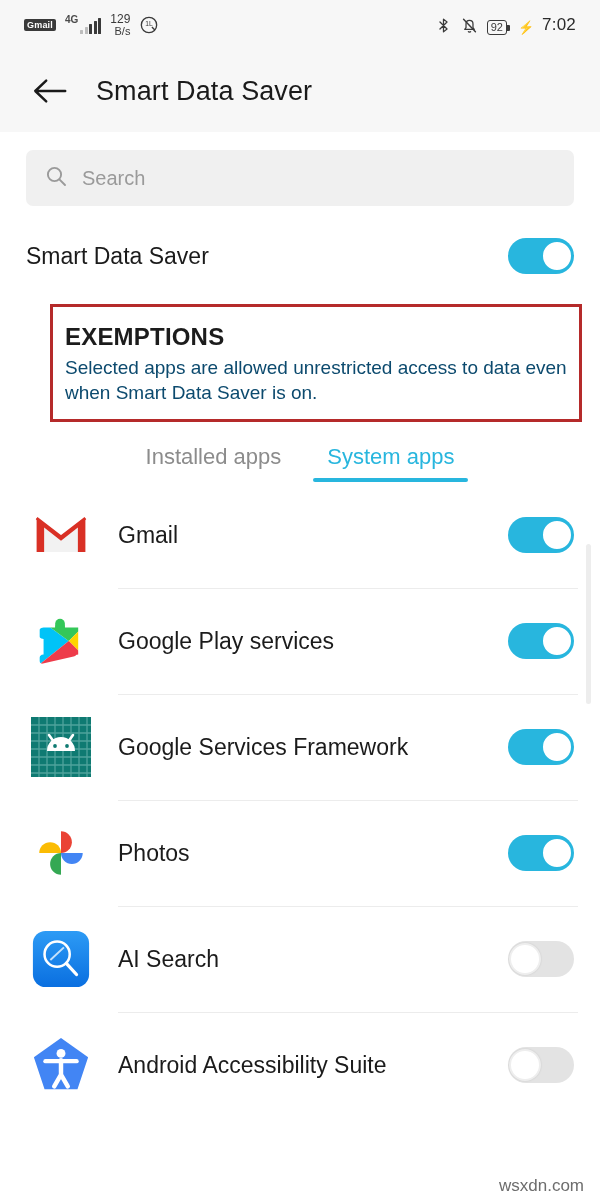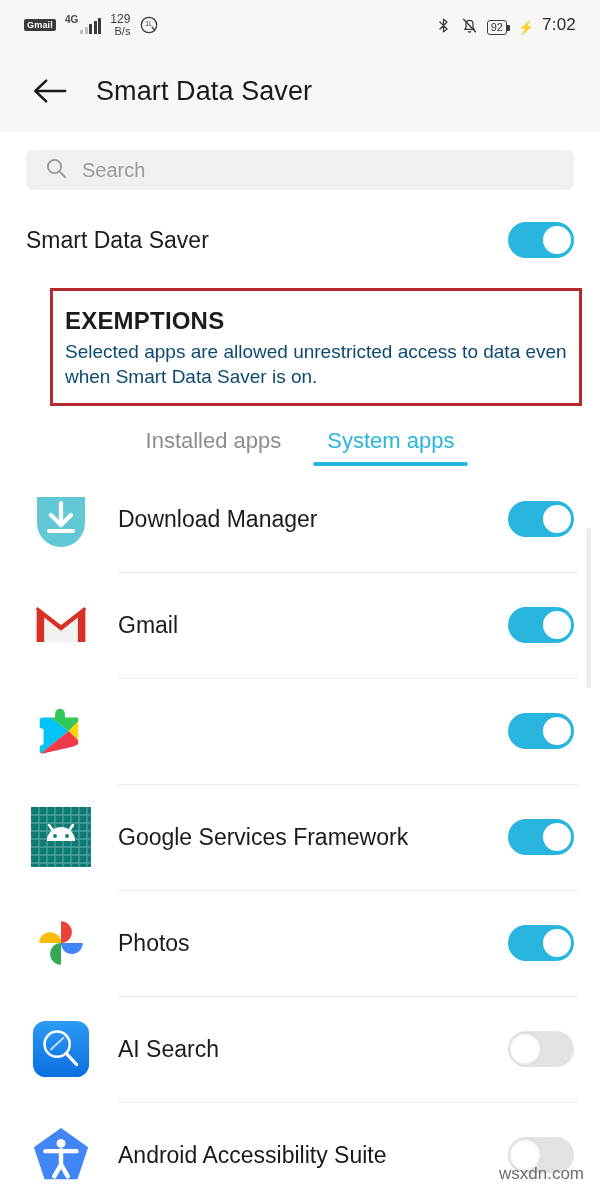--- a/index.html
+++ b/index.html
@@ -59,21 +59,21 @@
     display:flex; align-items:center; padding:0 26px;
   }
   .backbtn{ width:48px; height:48px; display:flex; align-items:center; justify-content:center; cursor:pointer;}
   .title{ font-size:27px; color:#1a1a1a; margin-left:22px; letter-spacing:.1px;}
 
   
   .content{ background:#ffffff; padding:0; position:relative;}
 
   .searchwrap{ padding:18px 26px 0 26px;}
   .searchbox{
-    height:40px; background:#f0f0f0; border-radius:7px;
+    height:56px; background:#f0f0f0; border-radius:7px;
     display:flex; align-items:center; padding:0 18px; gap:14px;
   }
   .searchbox input{
     border:none; outline:none; background:transparent;
     font-family:"Liberation Sans", sans-serif;
     font-size:20px; color:#3d3d3d; width:100%;
   }
   .searchbox input::placeholder{ color:#9a9a9a;}
 
   .mainrow{
@@ -129,21 +129,21 @@
   .appicon{ width:70px; height:70px; flex:0 0 70px; display:flex; align-items:center; justify-content:center;}
   .appname{ font-size:23px; color:#1b1b1b; margin-left:22px;}
 
   
   .scrollbar{
     position:absolute; right:9px; top:62px; width:5px; height:160px;
     background:#ededed; border-radius:3px;
   }
 
   .watermark{
-    position:absolute; right:16px; bottom:18px;
+    position:absolute; right:16px; bottom:6px;
     font-size:17px; color:#6d6d6d;
   }
 </style>
 </head>
 <body>
 
 <div class="statusbar">
   <div class="sb-left">
     <span class="volte">Gmail</span>
     <span class="sig-wrap">
@@ -225,33 +225,20 @@
     </div>
   </div>
 
   <div class="tabs">
     <div class="tab inactive">Installed apps</div>
     <div class="tab active">System apps</div>
   </div>
 
   <div class="applist">
 
-    <div class="approw">
-      <span class="appicon">
-        <svg width="64" height="64" viewBox="0 0 64 64">
-          <path d="M8 10 h48 v26 a24 24 0 0 1-48 0 z" fill="#63c8d6"></path>
-          <path d="M32 16 V36 M22 28 L32 38 L42 28" fill="none" stroke="#ffffff" stroke-width="4.2" stroke-linecap="round" stroke-linejoin="round"></path>
-          <path d="M20 44 H44" stroke="#ffffff" stroke-width="4.2" stroke-linecap="round"></path>
-        </svg>
-      </span>
-      <span class="appname">Download Manager</span>
-      <span class="toggle on">
-          <span class="knob"></span>
-        </span>
-    </div>
 
     <div class="approw">
       <span class="appicon">
         <svg width="60" height="60" viewBox="0 0 64 64">
           <path d="M6 14 L6 50 L58 50 L58 14 L32 34 Z" fill="#f2f2f2"></path>
           <path d="M6 14 L6 50 L14 50 L14 24 L32 38 L50 24 L50 50 L58 50 L58 14 L32 34 Z" fill="#d93025"></path>
           <path d="M6 14 L32 34 L58 14" fill="none" stroke="#d93025" stroke-width="3"></path>
         </svg>
       </span>
       <span class="appname">Gmail</span>
@@ -271,20 +258,21 @@
           <g clip-path="url(#puzzleclip)">
             <rect x="0" y="0" width="64" height="64" fill="#ffffff"></rect>
             <path d="M10 10 L40 32 L10 56 Z" fill="#00c3f7"></path>
             <path d="M10 10 L40 32 L54 18 Z" fill="#34c759"></path>
             <path d="M40 32 L54 18 L58 32 L54 46 Z" fill="#ffd400"></path>
             <path d="M10 56 L40 32 L54 46 Z" fill="#ee3b4a"></path>
           </g>
           <path d="M26 14 a5 5 0 0 1 10 0 v5 h-10 z" fill="#34c759"></path>
         </svg>
       </span>
+      <span class="appname">Google Play services</span>
       <span class="toggle on">
           <span class="knob"></span>
         </span>
     </div>
 
     <div class="approw">
       <span class="appicon">
         <svg width="64" height="64" viewBox="0 0 64 64">
           <rect x="2" y="2" width="60" height="60" fill="#0f7a72"></rect>
           <g stroke="#4fa39c" stroke-width="1.3">

